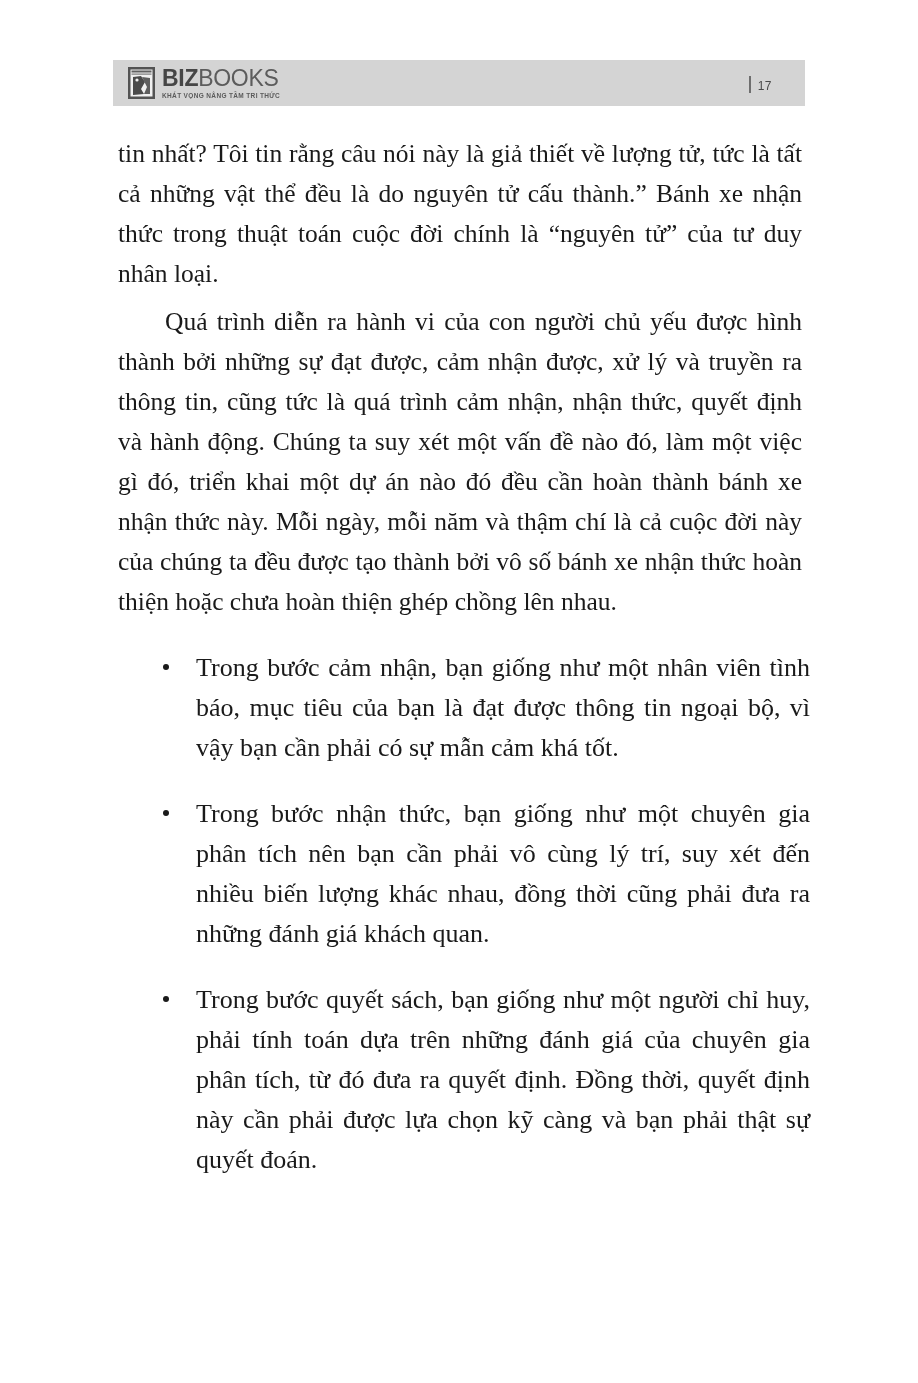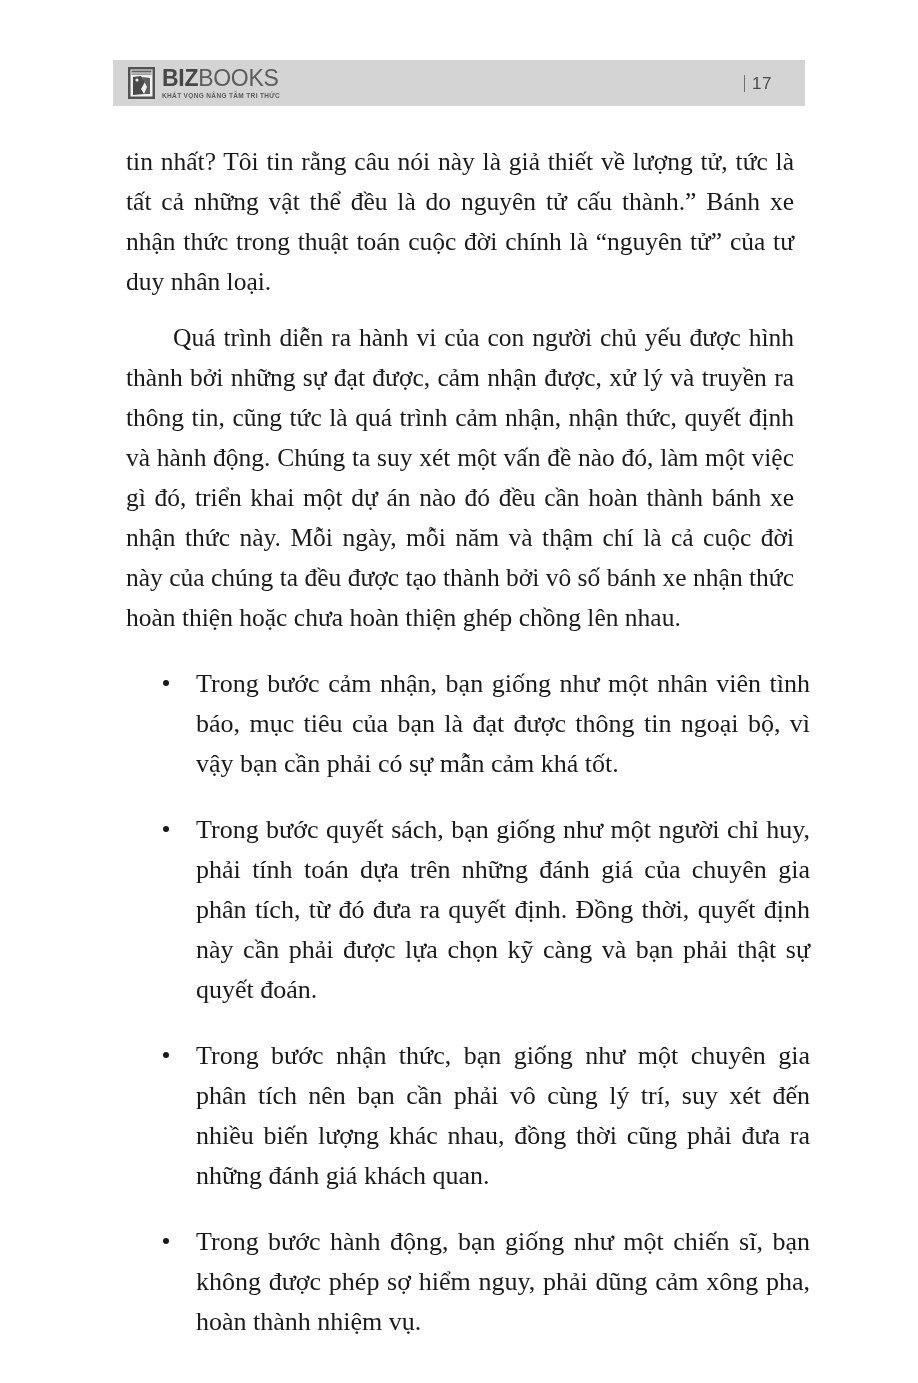--- a/index.html
+++ b/index.html
@@ -93,35 +93,35 @@
   .page-number .rule {
     display: inline-block;
     width: 1.5px;
     height: 17px;
     background: #6e6e6e;
     margin-right: 7px;
     position: relative;
     top: 3px;
   }
   .page-number .num {
-    font-size: 17px;
+    font-size: 12px;
     font-weight: 400;
     letter-spacing: 0.5px;
   }
 
   
   .content {
     position: absolute;
     left: 110px;
     top: 126px;
     width: 700px;
   }
 
   p.para {
-    margin: 16px;
+    margin: 8px;
     font-size: 25.5px;
     line-height: 40px;
     text-align: justify;
     text-justify: inter-word;
     hyphens: none;
   }
   p.para.indent {
     text-indent: 47px;
   }
   
@@ -194,28 +194,24 @@
 
     <p class="para indent spacer-para">Quá trình diễn ra hành vi của con người chủ yếu được hình thành bởi những sự đạt được, cảm nhận được, xử lý và truyền ra thông tin, cũng tức là quá trình cảm nhận, nhận thức, quyết định và hành động. Chúng ta suy xét một vấn đề nào đó, làm một việc gì đó, triển khai một dự án nào đó đều cần hoàn thành bánh xe nhận thức này. Mỗi ngày, mỗi năm và thậm chí là cả cuộc đời này của chúng ta đều được tạo thành bởi vô số bánh xe nhận thức hoàn thiện hoặc chưa hoàn thiện ghép chồng lên nhau.</p>
 
     <ul class="bullet-list">
       <li class="bullet-item">
         <span class="dot"></span>
         <span>Trong bước cảm nhận, bạn giống như một nhân viên tình báo, mục tiêu của bạn là đạt được thông tin ngoại bộ, vì vậy bạn cần phải có sự mẫn cảm khá tốt.</span>
       </li>
       <li class="bullet-item">
         <span class="dot"></span>
-        <span>Trong bước quyết sách, bạn giống như một người chỉ huy, phải tính toán dựa trên những đánh giá của chuyên gia phân tích, từ đó đưa ra quyết định. Đồng thời, quyết định này cần phải được lựa chọn kỹ càng và bạn phải thật sự quyết đoán.</span>
-      </li>
-      <li class="bullet-item">
-        <span class="dot"></span>
         <span>Trong bước nhận thức, bạn giống như một chuyên gia phân tích nên bạn cần phải vô cùng lý trí, suy xét đến nhiều biến lượng khác nhau, đồng thời cũng phải đưa ra những đánh giá khách quan.</span>
       </li>
       <li class="bullet-item">
         <span class="dot"></span>
-        <span>Trong bước hành động, bạn giống như một chiến sĩ, bạn không được phép sợ hiểm nguy, phải dũng cảm xông pha, hoàn thành nhiệm vụ.</span>
+        <span>Trong bước quyết sách, bạn giống như một người chỉ huy, phải tính toán dựa trên những đánh giá của chuyên gia phân tích, từ đó đưa ra quyết định. Đồng thời, quyết định này cần phải được lựa chọn kỹ càng và bạn phải thật sự quyết đoán.</span>
       </li>
     </ul>
 
 
   </div>
 
 </div>
 
 </body></html>

